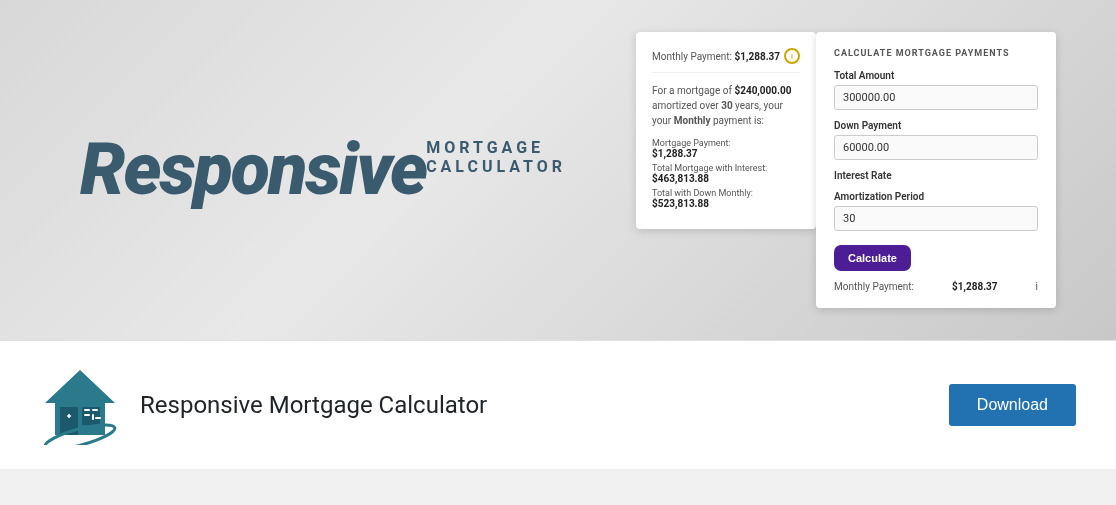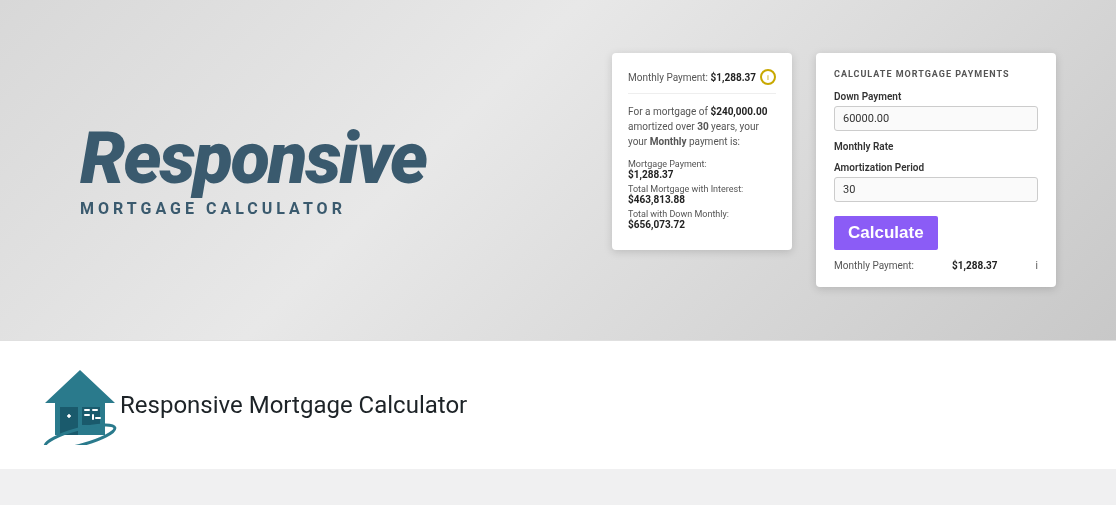--- a/index.html
+++ b/index.html
@@ -23,21 +23,21 @@
       display: flex;
       align-items: center;
       justify-content: space-between;
       padding: 30px 60px 30px 80px;
       min-height: 340px;
       position: relative;
     }
 
     .plugin-logo-area {
       display: flex;
-      flex-direction: column;
+      flex-direction: row;
       align-items: flex-start;
       justify-content: center;
     }
 
     .logo-responsive {
       font-size: 72px;
       font-weight: 900;
       color: #3a5a6e;
       letter-spacing: -2px;
       line-height: 1;
@@ -49,21 +49,21 @@
       font-weight: 700;
       color: #3a5a6e;
       letter-spacing: 4px;
       text-transform: uppercase;
       margin-top: 4px;
     }
 
     
     .preview-cards {
       display: flex;
-      gap: 24px;
+      gap: 0;
       align-items: flex-start;
     }
 
     .card-left {
       background: white;
       border-radius: 4px;
       padding: 16px;
       width: 180px;
       box-shadow: 0 2px 8px rgba(0,0,0,0.15);
       font-size: 10px;
@@ -158,26 +158,26 @@
       border: 1px solid #ccc;
       border-radius: 3px;
       padding: 5px 8px;
       font-size: 11px;
       color: #333;
       width: 100%;
       background: #fafafa;
     }
 
     .card-right .calc-button {
-      background: #8b5cf6;
+      background: #4c1d95;
       color: white;
       border: none;
-      border-radius: 2px;
+      border-radius: 7px;
       padding: 7px 14px;
-      font-size: 17px;
+      font-size: 11px;
       font-weight: 600;
       cursor: pointer;
       margin-top: 4px;
       margin-bottom: 10px;
     }
 
     .card-right .monthly-result {
       font-size: 10px;
       color: #555;
       display: flex;
@@ -197,20 +197,21 @@
       align-items: center;
       justify-content: space-between;
       padding: 24px 40px;
       border-top: 1px solid #e0e0e0;
       min-height: 100px;
     }
 
     .plugin-info {
       display: flex;
       align-items: center;
+      gap: 20px;
     }
 
     .plugin-icon-wrapper {
       position: relative;
       width: 80px;
       height: 80px;
       flex-shrink: 0;
     }
 
     .house-icon-svg {
@@ -286,35 +287,39 @@
         <div class="result-row">
           <span>Mortgage Payment:</span><br>
           <span class="bold-result">$1,288.37</span>
         </div>
         <div class="result-row">
           <span>Total Mortgage with Interest:</span><br>
           <span class="bold-result">$463,813.88</span>
         </div>
         <div class="result-row">
           <span>Total with Down Monthly:</span><br>
-          <span class="bold-result">$656,073.72</span>
+          <span class="bold-result">$523,813.88</span>
         </div>
       </div>
 
       <div class="card-right">
         <div class="card-title">Calculate Mortgage Payments</div>
 
+        <div class="field-group">
+          <div class="field-label">Total Amount</div>
+          <div class="field-input">300000.00</div>
+        </div>
 
         <div class="field-group">
           <div class="field-label">Down Payment</div>
           <div class="field-input">60000.00</div>
         </div>
 
         <div class="field-group">
-          <div class="field-label">Monthly Rate</div>
+          <div class="field-label">Interest Rate</div>
         </div>
 
         <div class="field-group">
           <div class="field-label">Amortization Period</div>
           <div class="field-input">30</div>
         </div>
 
         <button class="calc-button">Calculate</button>
 
         <div class="monthly-result">
@@ -351,16 +356,17 @@
           <ellipse cx="40" cy="72" rx="36" ry="8" fill="none" stroke="#2a7a8c" stroke-width="3" stroke-dasharray="none" transform="rotate(-15,40,72)"></ellipse>
         </svg>
       </div>
 
       <div class="plugin-text-info">
         <div class="plugin-name">Responsive Mortgage Calculator</div>
       </div>
 
     </div>
 
+    <button class="download-button">Download</button>
 
   </div>
 
 </div>
 
 </body></html>

